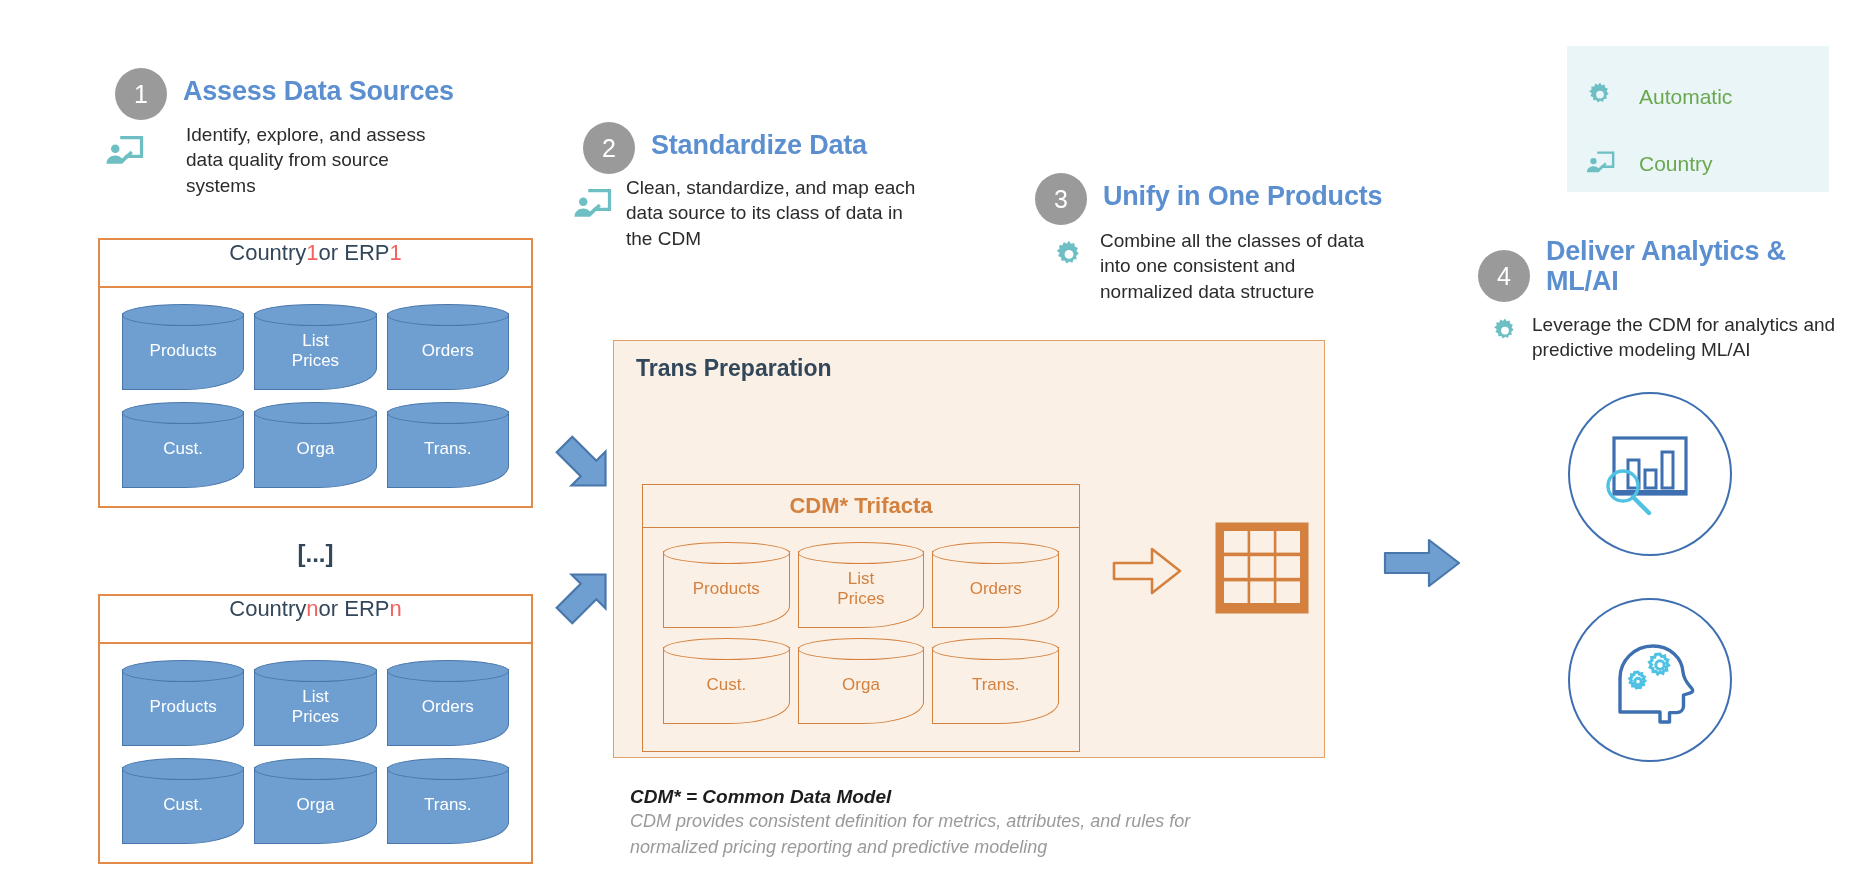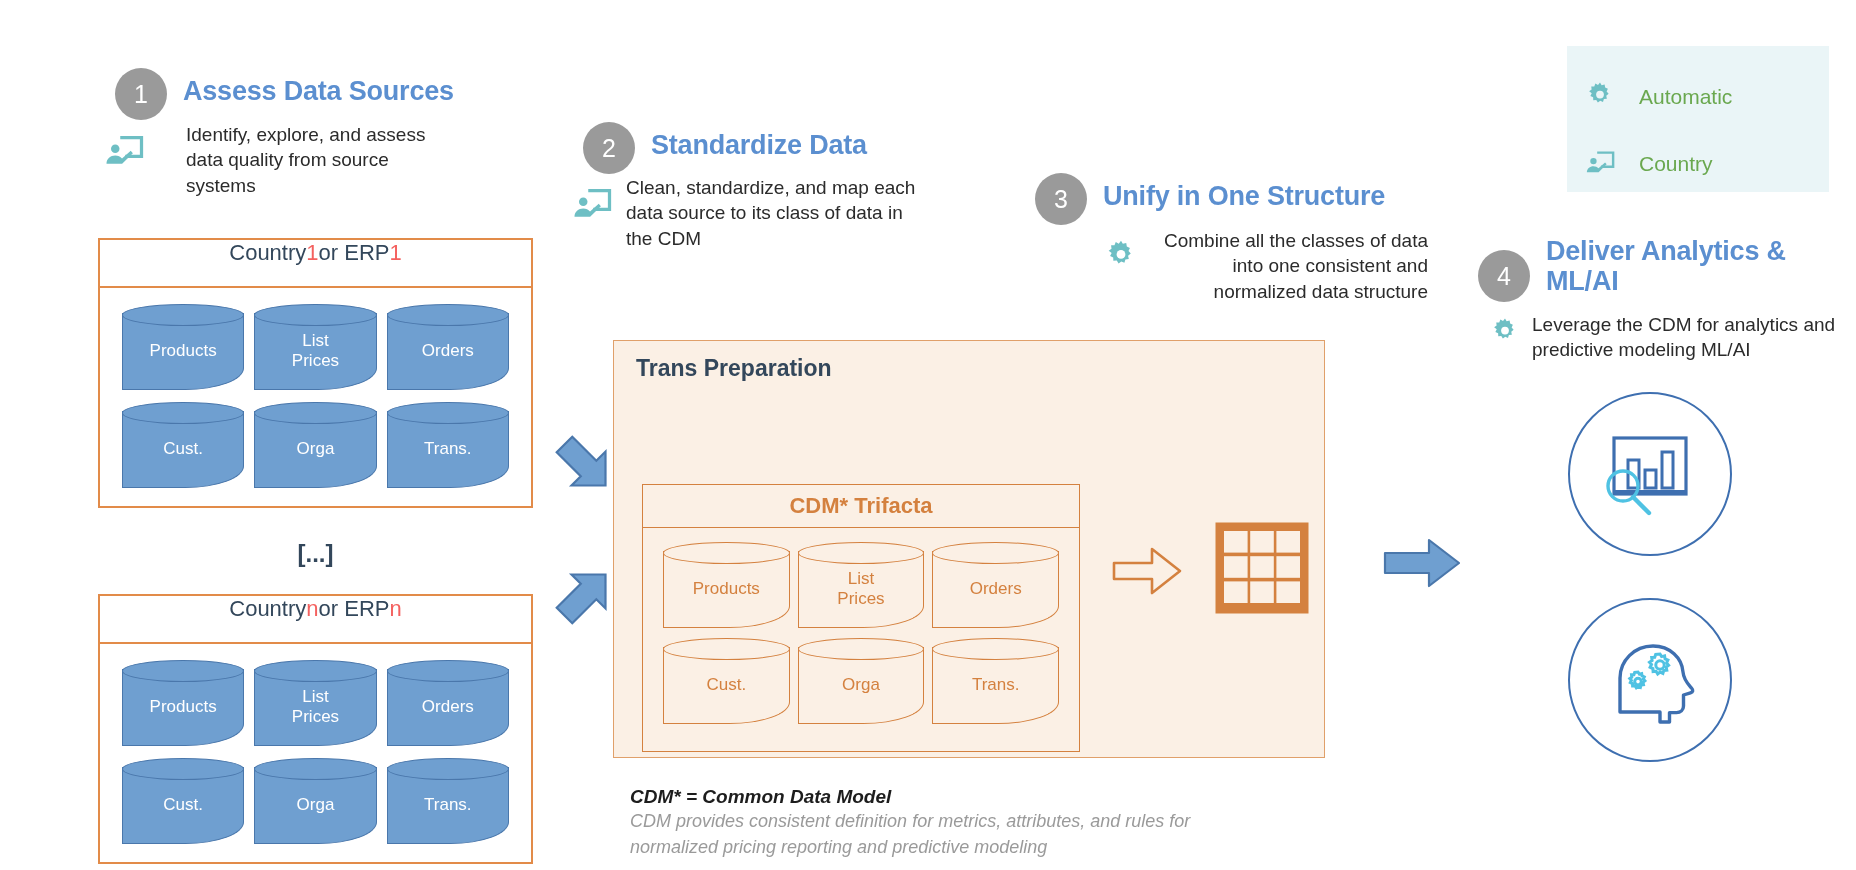--- a/index.html
+++ b/index.html
@@ -152,23 +152,23 @@
       <path fill="none" stroke="#6ebfc4" stroke-width="2.6" d="M13 4h17v15H17"></path>
       <circle cx="9" cy="13" r="3.4" fill="#6ebfc4"></circle>
       <path fill="#6ebfc4" d="M2 25c0-4 3.2-6.6 7-6.6 2.2 0 4.1.9 5.4 2.3l7-6.2 1.7 2-8.6 8.5z"></path>
     </svg>
   </span>
   <div class="step-desc" style="width:300px;">Clean, standardize, and map each data source to its class of data in the CDM</div>
 </div>
 
 <div class="abs" style="left:1035px;top:173px;display:flex;gap:16px;align-items:flex-start;">
   <div class="step-num">3</div>
-  <div class="step-title" style="padding-top:8px;">Unify in One Structure</div>
-</div>
-<div class="abs" style="left:1104px;top:228px;width:340px;display:flex;align-items:flex-start;text-align:right;">
+  <div class="step-title" style="padding-top:8px;">Unify in One Products</div>
+</div>
+<div class="abs" style="left:1052px;top:228px;width:340px;display:flex;gap:14px;align-items:flex-start;">
   <span style="flex:0 0 auto;padding-top:10px;">
     <svg width="34" height="34" viewBox="0 0 24 24">
       <path fill="#6ebfc4" d="M12 2l1.3 2.1 2.4-.5.4 2.4 2.2 1-1 2.2 1.6 1.8-1.9 1.5.5 2.4-2.4.3-.7 2.3-2.2-1-1.9 1.5-1.3-2.1-2.4.2-.1-2.4-2.2-1 1.1-2.2L3.3 9l2-1.4-.3-2.4 2.4-.1L8.3 2.8 10.4 4z"></path>
       <circle cx="12" cy="11.6" r="3.1" fill="#ffffff"></circle>
     </svg>
   </span>
   <div class="step-desc" style="width:290px;">Combine all the classes of data into one consistent and normalized data structure</div>
 </div>
 
 <div class="abs" style="left:1478px;top:232px;display:flex;gap:16px;align-items:flex-start;">

